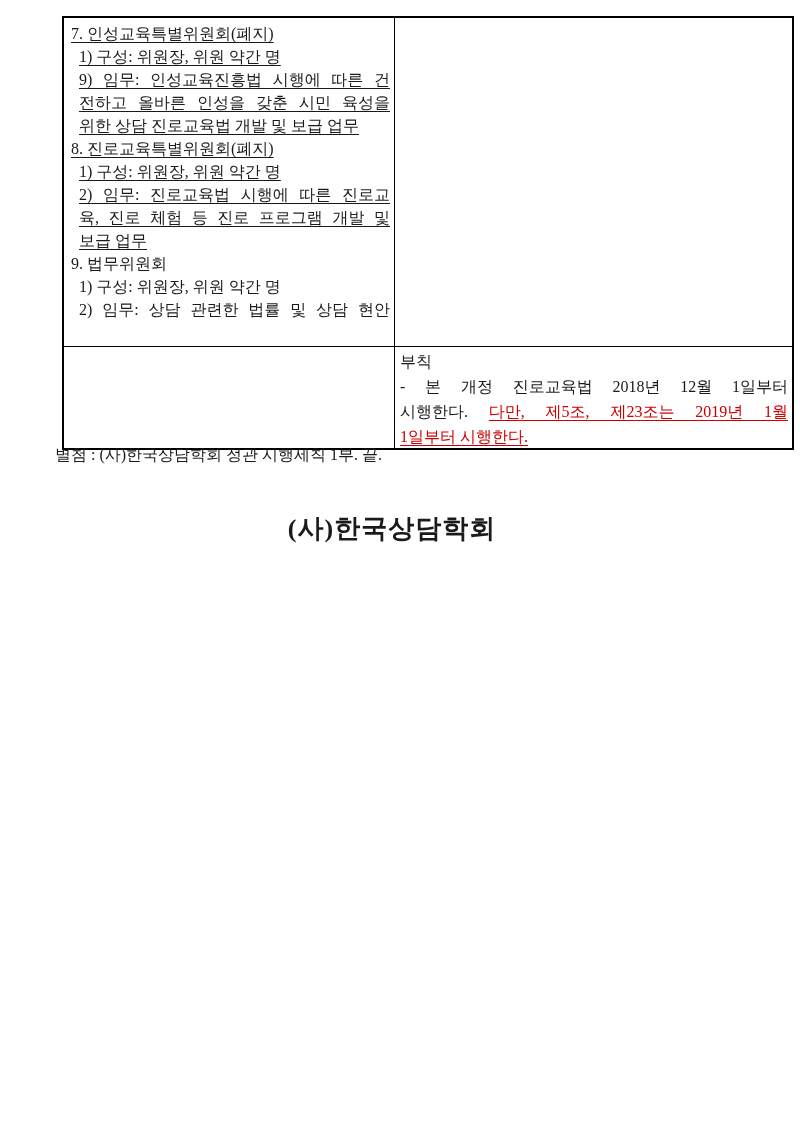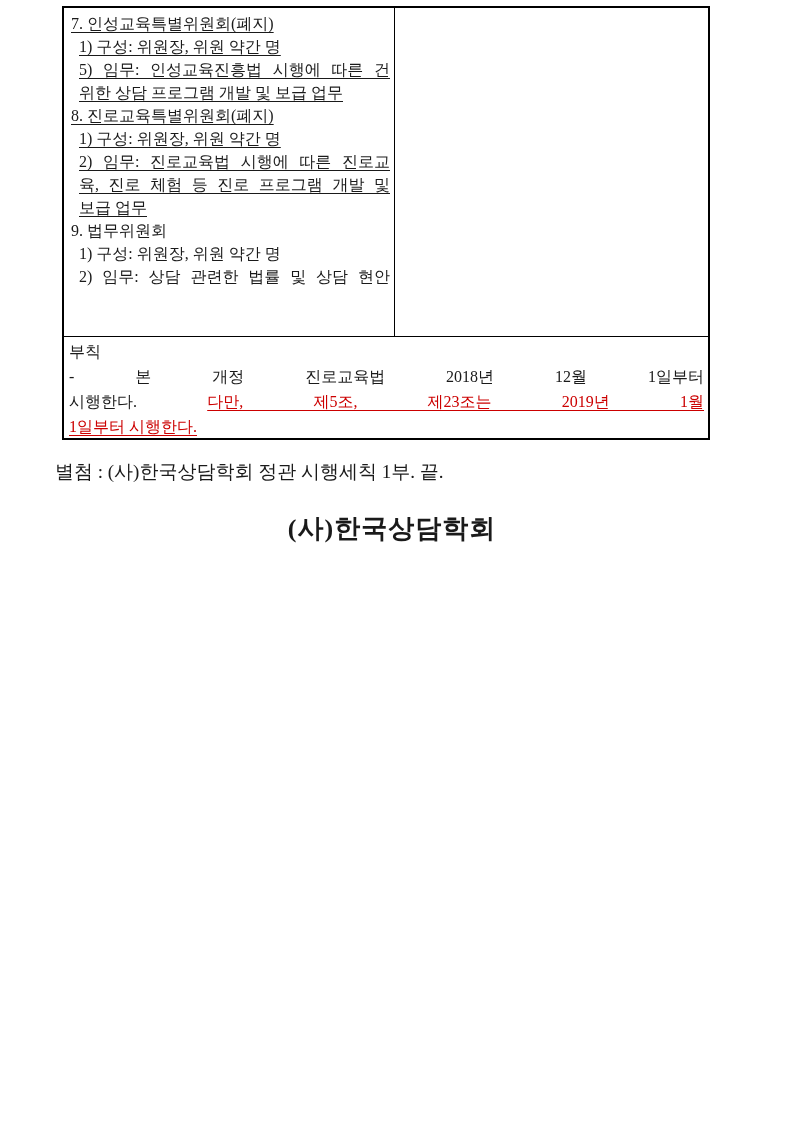--- a/index.html
+++ b/index.html
@@ -7,49 +7,49 @@
   .page {
     position:relative;
     width:800px; height:1132px;
     background:#ffffff;
     font-family:"Liberation Serif","DejaVu Serif",serif;
     color:#1a1a1a;
     overflow:hidden;
   }
   .doc-table {
     position:absolute;
-    left:62px; top:6px;
-    width:648px;
+    left:62px; top:16px;
+    width:732px;
     border:2px solid #000;
   }
   .row { display:flex; }
   .row-1 { height:329px; border-bottom:1px solid #000; }
-  .row-2 { height:101px;flex-direction:column; }
+  .row-2 { height:101px; }
   .cell { overflow:hidden; }
   .cell-left { width:331px; border-right:1px solid #000; }
   .cell-right { flex:1; }
   .committee-cell { padding:4px 4px 0 7px; }
   .addendum-cell { padding:2px 4px 0 5px; }
   .line {
     font-size:16px;
     line-height:23px;
     white-space:pre-wrap;
     text-decoration-thickness:1.5px;
   }
   .addendum-line { line-height:25px; }
   .line.ind { padding-left:8px; }
   .line.j { text-align:justify; text-align-last:justify; }
   .line.u { text-decoration:underline; text-underline-offset:3px; }
   .seg { text-decoration-thickness:1.5px; }
   .seg.red { color:var(--accent-red,#cc0000); }
   .seg.useg { text-decoration:underline; text-underline-offset:3px;font-family:Liberation Serif, serif; }
   .attachment-note {
     position:absolute;
-    left:55px; top:461px;
-    font-size:19px;
+    left:55px; top:444px;
+    font-size:16px;
     line-height:22px;
     white-space:pre;
   }
   .org-title {
     position:absolute;
     left:0; right:16px; top:511px;
     text-align:center;
     font-size:26px;
     font-weight:bold;
     letter-spacing:1px;
@@ -58,22 +58,23 @@
 </head>
 <body>
 
 <div class="page">
 
   <div class="doc-table">
     <div class="row row-1">
       <div class="cell cell-left committee-cell" id="committee-cell">
           <div class="line u">7. 인성교육특별위원회(폐지)</div>
           <div class="line u ind">1) 구성: 위원장, 위원 약간 명</div>
-          <div class="line u j ind">5) 임무: 인성교육진흥법 시행에 따른 건</div>
-          <div class="line u ind">위한 상담 프로그램 개발 및 보급 업무</div>
+          <div class="line u j ind">9) 임무: 인성교육진흥법 시행에 따른 건</div>
+          <div class="line u j ind">전하고 올바른 인성을 갖춘 시민 육성을</div>
+          <div class="line u ind">위한 상담 진로교육법 개발 및 보급 업무</div>
           <div class="line u">8. 진로교육특별위원회(폐지)</div>
           <div class="line u ind">1) 구성: 위원장, 위원 약간 명</div>
           <div class="line u j ind">2) 임무: 진로교육법 시행에 따른 진로교</div>
           <div class="line u j ind">육, 진로 체험 등 진로 프로그램 개발 및</div>
           <div class="line u ind">보급 업무</div>
           <div class="line">9. 법무위원회</div>
           <div class="line ind">1) 구성: 위원장, 위원 약간 명</div>
           <div class="line j ind">2) 임무: 상담 관련한 법률 및 상담 현안</div>
         </div>
       <div class="cell cell-right"></div>

